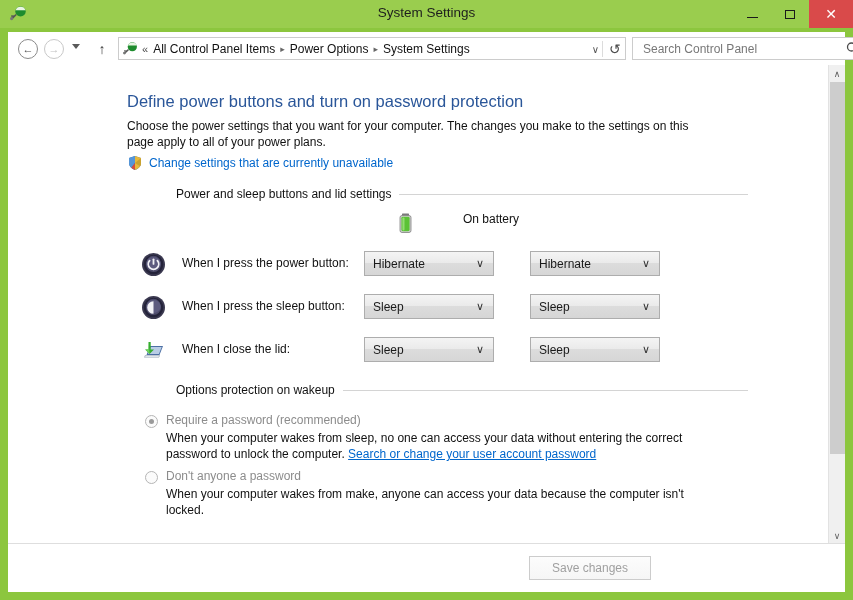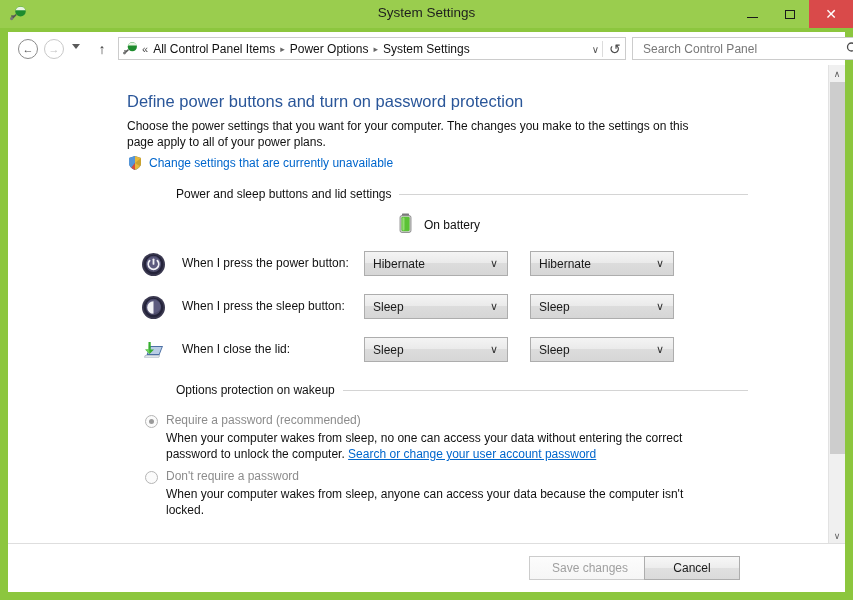--- a/index.html
+++ b/index.html
@@ -300,23 +300,23 @@
   
   .col-headers {
     position: absolute;
     left: 0; top: 212px;
     width: 837px;
     height: 24px;
   }
   .col-head {
     position: absolute;
     display: flex;
-    align-items: center;
     font-size: 12px;
     color: #111111;
+    gap: 39px;
   }
   .col-battery { left: 396px; top: 0; }
   .col-plugged { left: 560px; top: 0; }
   .col-head .ic { margin-right: 8px; display: block; }
 
   
   .setting-row {
     position: absolute;
     left: 0;
     width: 837px;
@@ -334,21 +334,21 @@
   .row-label {
     position: absolute;
     left: 182px; top: 5px;
     font-size: 12px;
     color: #111111;
     white-space: nowrap;
   }
   .combo {
     position: absolute;
     top: 0;
-    width: 144px;
+    width: 130px;
     height: 25px;
     border: 1px solid #adadad;
     background: linear-gradient(to bottom, #f4f4f4 0%, #eaeaea 48%, #dcdcdc 50%, #d6d6d6 100%);
     box-sizing: border-box;
     display: flex;
     align-items: center;
     padding-left: 8px;
     font-size: 12px;
     color: #1a1a1a;
     cursor: default;
@@ -511,21 +511,20 @@
     <div class="scroll-region"></div>
 
     <div class="scrollbar">
       <div class="sb-arrow sb-up">∧</div>
       <div class="sb-thumb"></div>
       <div class="sb-arrow sb-down">∨</div>
     </div>
 
     <div class="footer">
       <div class="btn disabled" id="btn-save">Save changes</div>
-      <div class="btn" id="btn-cancel">Cancel</div>
     </div>
   </div>
 
   <div class="page-title">Define power buttons and turn on password protection</div>
   <div class="page-desc">Choose the power settings that you want for your computer. The changes you make to the settings on this page apply to all of your power plans.</div>
 
   <div class="uac-link-row">
     <span class="uac-shield">
       <svg width="16" height="16" viewBox="0 0 16 16">
         <path d="M8 1 L14 3 V8 C14 11.5 11 14 8 15 C5 14 2 11.5 2 8 V3 Z" fill="#2f6fb5"></path>
@@ -633,18 +632,18 @@
       <span class="radio-label">Require a password (recommended)</span>
     </div>
     <div class="radio-desc">
       <span>When your computer wakes from sleep, no one can access your data without entering the correct password to unlock the computer. </span><span class="link underlined">Search or change your user account password</span>
     </div>
   </div>
 
   <div class="radio-opt" id="opt-1">
     <div class="radio-line">
       <span class="radio"></span>
-      <span class="radio-label">Don't require a password</span>
-    </div>
-    <div class="radio-desc">When your computer wakes from sleep, anyone can access your data because the computer isn't locked.</div>
+      <span class="radio-label">Don't anyone a password</span>
+    </div>
+    <div class="radio-desc">When your computer wakes from make, anyone can access your data because the computer isn't locked.</div>
   </div>
 
 </div>
 
 </body></html>

